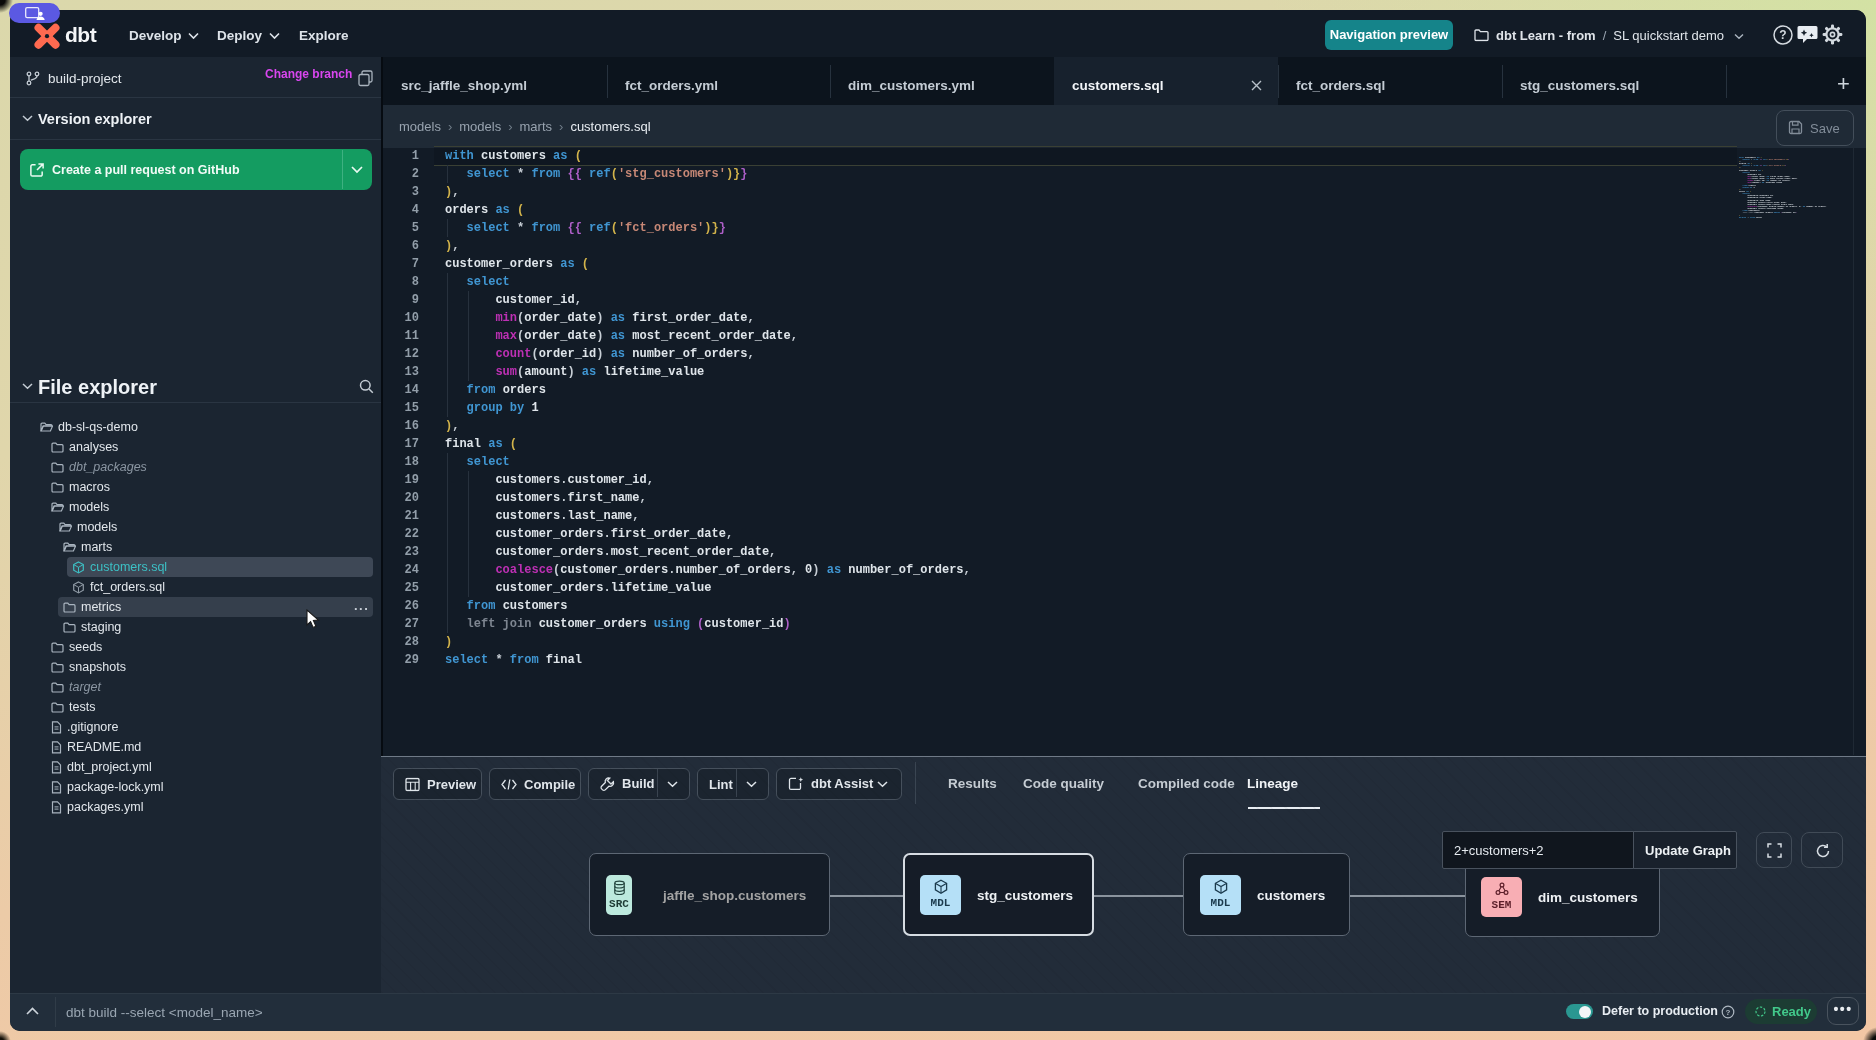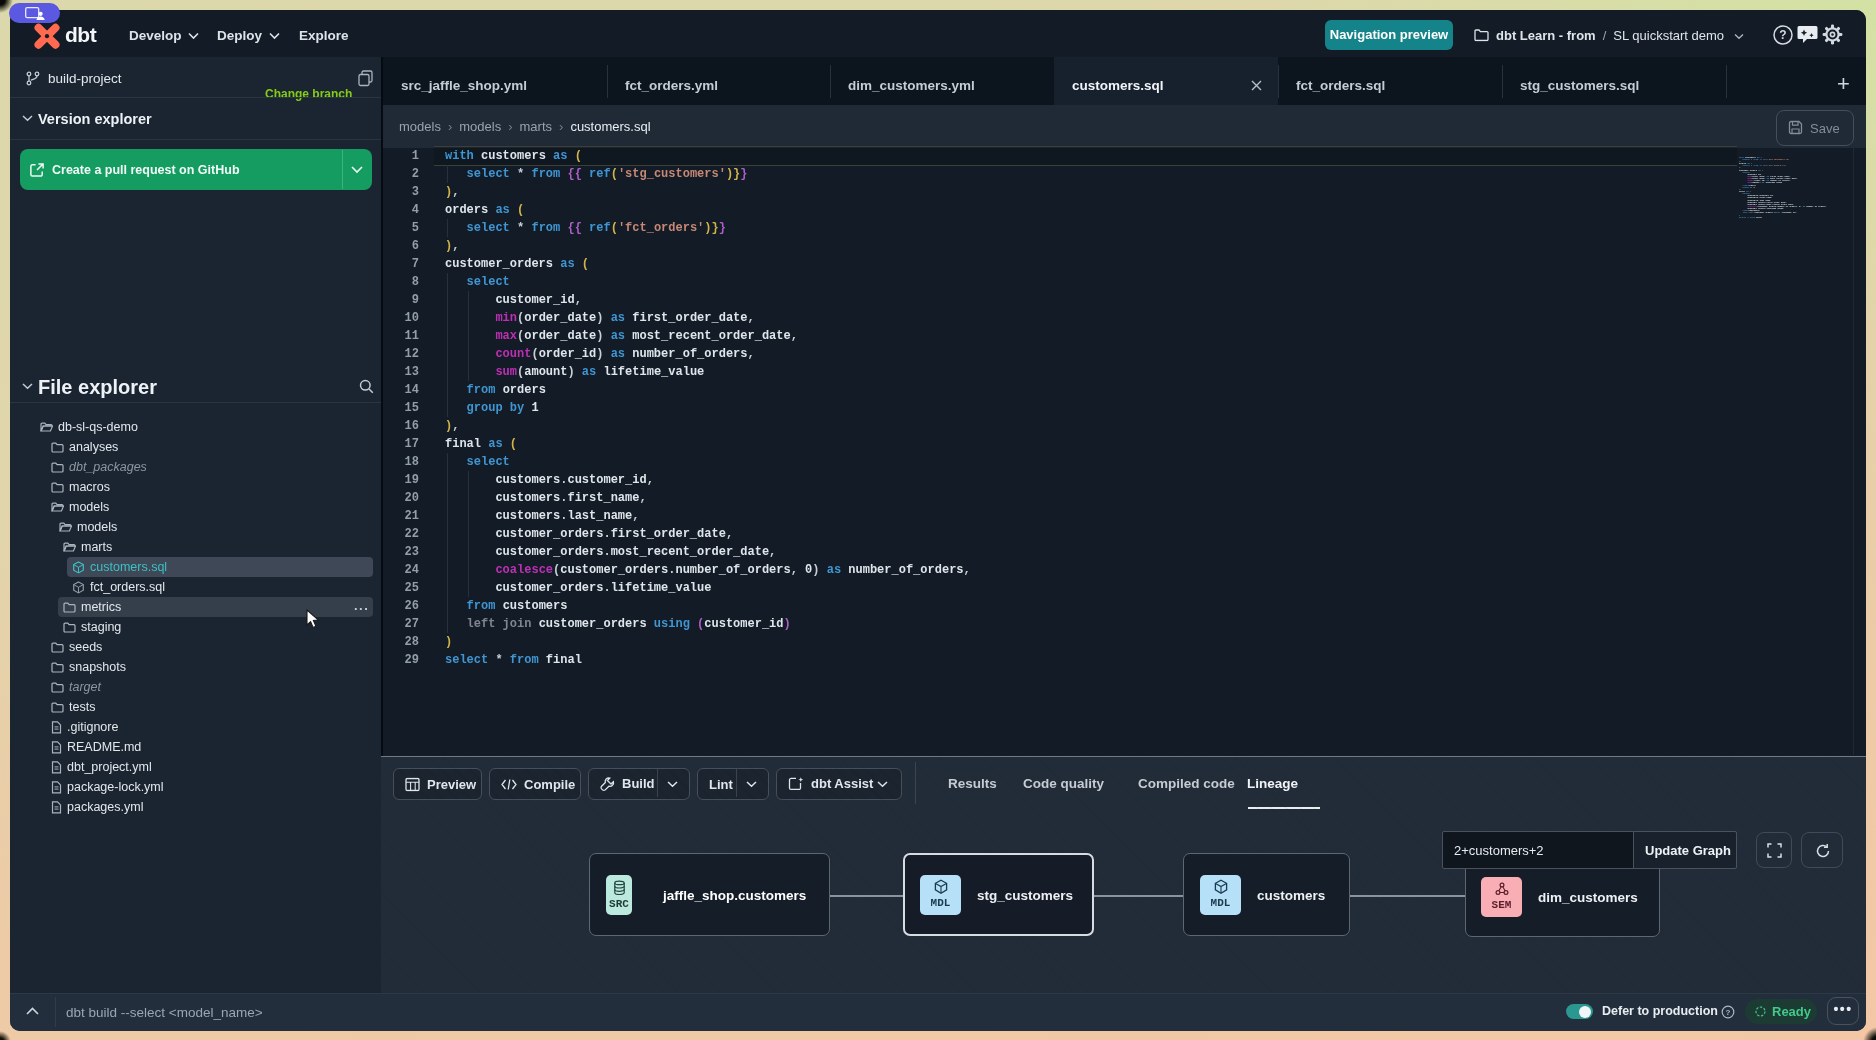--- a/index.html
+++ b/index.html
@@ -75,21 +75,21 @@
 
 <div class="abs" style="left:0;top:47px;width:371px;height:936px;background:#1b2531;border-right:2px solid #060b11;"></div>
 <div id="sidebar-content">
 <svg class="abs" style="left:16px;top:61px" width="14" height="15" viewBox="0 0 14 15">
         <circle cx="3" cy="3" r="1.8" fill="none" stroke="#c3cbd3" stroke-width="1.3"></circle>
         <circle cx="11" cy="3" r="1.8" fill="none" stroke="#c3cbd3" stroke-width="1.3"></circle>
         <circle cx="3" cy="12" r="1.8" fill="none" stroke="#c3cbd3" stroke-width="1.3"></circle>
         <path d="M3 4.8v5.4M11 4.8c0 3.4-3.4 3.2-6.2 4.4" fill="none" stroke="#c3cbd3" stroke-width="1.3"></path>
       </svg>
 <div class="row" style="left:38px;top:68px;transform:translateY(-50%);font-size:13.5px;color:#e2e7ec;">build-project</div>
-<div class="row" style="left:255px;top:84px;transform:translateY(-50%);font-size:12px;font-weight:700;color:#84cc16;">Change branch</div>
+<div class="row" style="left:255px;top:64px;transform:translateY(-50%);font-size:12px;font-weight:700;color:#d946ef;">Change branch</div>
 <svg class="abs" style="left:347px;top:60px" width="17" height="17" viewBox="0 0 17 17">
         <rect x="5" y="1" width="10" height="11" rx="1.5" fill="none" stroke="#aab4be" stroke-width="1.3"></rect>
         <rect x="2" y="4.5" width="10" height="11" rx="1.5" fill="#1b2531" stroke="#aab4be" stroke-width="1.3"></rect>
       </svg>
 <div class="abs" style="left:0;top:87px;width:371px;height:1px;background:#2a3542;"></div>
 <svg class="abs" style="left:12px;top:105px" width="11" height="7" viewBox="0 0 11 7">
         <path d="M1 1l4.5 4.3L10 1" fill="none" stroke="#c3cbd3" stroke-width="1.5"></path>
       </svg>
 <div class="row" style="left:28px;top:109px;transform:translateY(-50%);font-size:14.5px;font-weight:700;color:#eef2f6;">Version explorer</div>
 <div class="abs" style="left:0;top:129px;width:371px;height:1px;background:#2a3542;"></div>
@@ -309,21 +309,21 @@
 <div class="abs" style="left:371px;top:747px;width:1485px;height:236px;background:repeating-linear-gradient(45deg,rgba(0,0,0,0.04) 0 1.5px,transparent 1.5px 10px);"></div>
 <div class="abs" style="left:820px;top:885px;width:73px;height:1.5px;background:#8a939d;"></div>
 <div class="abs" style="left:1084px;top:885px;width:89px;height:1.5px;background:#8a939d;"></div>
 <div class="abs" style="left:1340px;top:885px;width:115px;height:1.5px;background:#8a939d;"></div>
 <div class="abs" style="left:579px;top:843px;width:241px;height:83px;background:#151d28;border:1px solid #5d6774;border-radius:7px;box-sizing:border-box;"></div>
       <div class="abs" style="left:596px;top:865px;width:26px;height:40px;background:#bce9dd;border-radius:5px;text-align:center;"><svg width="15" height="16" viewBox="0 0 15 16" style="margin-top:5px">
           <ellipse cx="7.5" cy="2.9" rx="4.7" ry="1.8" fill="none" stroke="#22443d" stroke-width="1.2"></ellipse>
           <path d="M2.8 2.9v9.8c0 1 2.1 1.8 4.7 1.8s4.7-.8 4.7-1.8V2.9" fill="none" stroke="#22443d" stroke-width="1.2"></path>
           <path d="M2.8 6.2c0 1 2.1 1.8 4.7 1.8s4.7-.8 4.7-1.8M2.8 9.5c0 1 2.1 1.8 4.7 1.8s4.7-.8 4.7-1.8" fill="none" stroke="#22443d" stroke-width="1.2"></path>
         </svg><div style="font-size:11px;font-weight:700;color:#1d3a33;font-family:'Liberation Mono',monospace;margin-top:-2px;">SRC</div></div>
-      <div class="row" style="left:653px;top:885px;transform:translateY(-50%);font-size:13.5px;font-weight:700;color:#ffffff;">jaffle_shop.customers</div>
+      <div class="row" style="left:653px;top:885px;transform:translateY(-50%);font-size:13.5px;font-weight:700;color:#a3a3a3;">jaffle_shop.customers</div>
 <div class="abs" style="left:893px;top:843px;width:191px;height:83px;background:#151c27;border:2px solid #d6dce2;border-radius:7px;box-sizing:border-box;"></div>
       <div class="abs" style="left:910px;top:865px;width:41px;height:40px;background:#b5e0f7;border-radius:5px;text-align:center;"><svg width="16" height="16" viewBox="0 0 16 16" style="margin-top:4px">
           <path d="M8 1.2l5.6 3.1v6.6L8 14.2 2.4 10.9V4.3z" fill="none" stroke="#1b3a4d" stroke-width="1.3"></path>
           <path d="M2.6 4.4L8 7.5l5.4-3.1M8 7.5v6.4" fill="none" stroke="#1b3a4d" stroke-width="1.1"></path>
         </svg><div style="font-size:11px;font-weight:700;color:#1b3a4d;font-family:'Liberation Mono',monospace;margin-top:-2px;">MDL</div></div>
       <div class="row" style="left:967px;top:885px;transform:translateY(-50%);font-size:13.5px;font-weight:700;color:#eef1f4;">stg_customers</div>
 <div class="abs" style="left:1173px;top:843px;width:167px;height:83px;background:#151d28;border:1px solid #5d6774;border-radius:7px;box-sizing:border-box;"></div>
       <div class="abs" style="left:1190px;top:865px;width:41px;height:40px;background:#b5e0f7;border-radius:5px;text-align:center;"><svg width="16" height="16" viewBox="0 0 16 16" style="margin-top:4px">
           <path d="M8 1.2l5.6 3.1v6.6L8 14.2 2.4 10.9V4.3z" fill="none" stroke="#1b3a4d" stroke-width="1.3"></path>
           <path d="M2.6 4.4L8 7.5l5.4-3.1M8 7.5v6.4" fill="none" stroke="#1b3a4d" stroke-width="1.1"></path>

